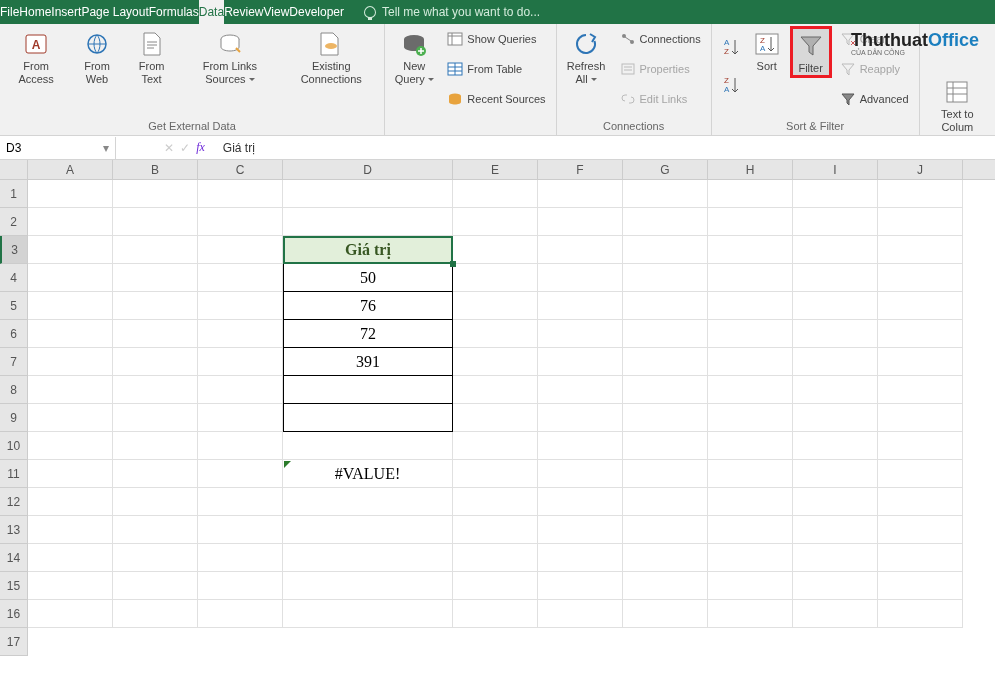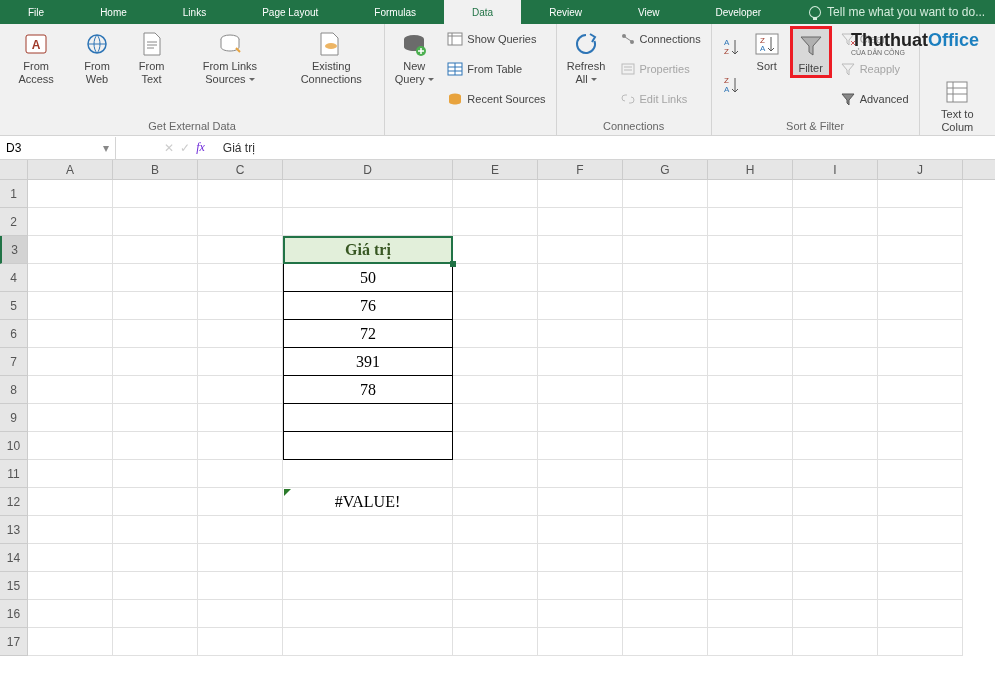--- a/index.html
+++ b/index.html
@@ -1,20 +1,20 @@
 <!DOCTYPE html>
 <html><head>
 <meta charset="utf-8">
 <style>
 * { margin: 0; padding: 0; box-sizing: border-box; }
 body { font-family: "Segoe UI", Tahoma, sans-serif; font-size: 12px; background: #fff; overflow: hidden; width: 995px; height: 681px; position: relative; }
 
 
 .tabs { display: flex; height: 24px; background: #217346; color: #fff; align-items: stretch; }
-.tab { padding: 0 28px; display: flex; align-items: center; font-size: 10px; cursor: pointer; white-space: nowrap; }
+.tab { padding: 0 0; display: flex; align-items: center; font-size: 12px; cursor: pointer; white-space: nowrap; }
 .tab.file { background: #217346; }
 .tab.active { background: #f1f1f1; color: #217346; font-weight: 400; }
 .tell-me { display: flex; align-items: center; gap: 6px; margin-left: 20px; font-style: normal; color: #d4ecdc; }
 .bulb { width: 12px; height: 12px; display: inline-block; border: 1px solid #d4ecdc; border-radius: 50% 50% 50% 50% / 55% 55% 45% 45%; position: relative; }
 .bulb::after { content: ""; position: absolute; bottom: -3px; left: 3px; width: 4px; height: 3px; background: #d4ecdc; }
 
 
 .ribbon { background: #f1f1f1; border-bottom: 1px solid #d4d4d4; height: 112px; display: flex; }
 .group { border-right: 1px solid #d4d4d4; display: flex; flex-direction: column; padding: 2px 4px 0 4px; }
 .group-body { flex: 1; display: flex; align-items: flex-start; gap: 2px; }
@@ -66,21 +66,21 @@
 .watermark { position: absolute; top: 30px; right: 16px; font-size: 18px; font-weight: bold; color: #222; z-index: 50; }
 .watermark .tt { color: #1b7fbf; }
 .watermark small { font-size: 7px; font-weight: normal; color: #666; display: block; line-height: 1; margin-top:-2px; }
 </style>
 </head>
 <body>
 
 <div class="tabs">
   <div class="tab file">File</div>
   <div class="tab">Home</div>
-  <div class="tab">Links</div>
+  <div class="tab">Insert</div>
   <div class="tab">Page Layout</div>
   <div class="tab">Formulas</div>
   <div class="tab active">Data</div>
   <div class="tab">Review</div>
   <div class="tab">View</div>
   <div class="tab">Developer</div>
   <div class="tell-me">
     <span class="bulb"></span>
     <span>Tell me what you want to do...</span>
   </div>
@@ -461,32 +461,20 @@
           <div class="cell colF"></div>
           <div class="cell colG"></div>
           <div class="cell colH"></div>
           <div class="cell colI"></div>
           <div class="cell colJ"></div>
         </div>
         <div class="cellrow">
           <div class="cell colA"></div>
           <div class="cell colB"></div>
           <div class="cell colC"></div>
-          <div class="cell colD tbl-border tbl-border-l">78</div>
-          <div class="cell colE"></div>
-          <div class="cell colF"></div>
-          <div class="cell colG"></div>
-          <div class="cell colH"></div>
-          <div class="cell colI"></div>
-          <div class="cell colJ"></div>
-        </div>
-        <div class="cellrow">
-          <div class="cell colA"></div>
-          <div class="cell colB"></div>
-          <div class="cell colC"></div>
           <div class="cell colD tbl-border tbl-border-l"></div>
           <div class="cell colE"></div>
           <div class="cell colF"></div>
           <div class="cell colG"></div>
           <div class="cell colH"></div>
           <div class="cell colI"></div>
           <div class="cell colJ"></div>
         </div>
         <div class="cellrow">
           <div class="cell colA"></div>

